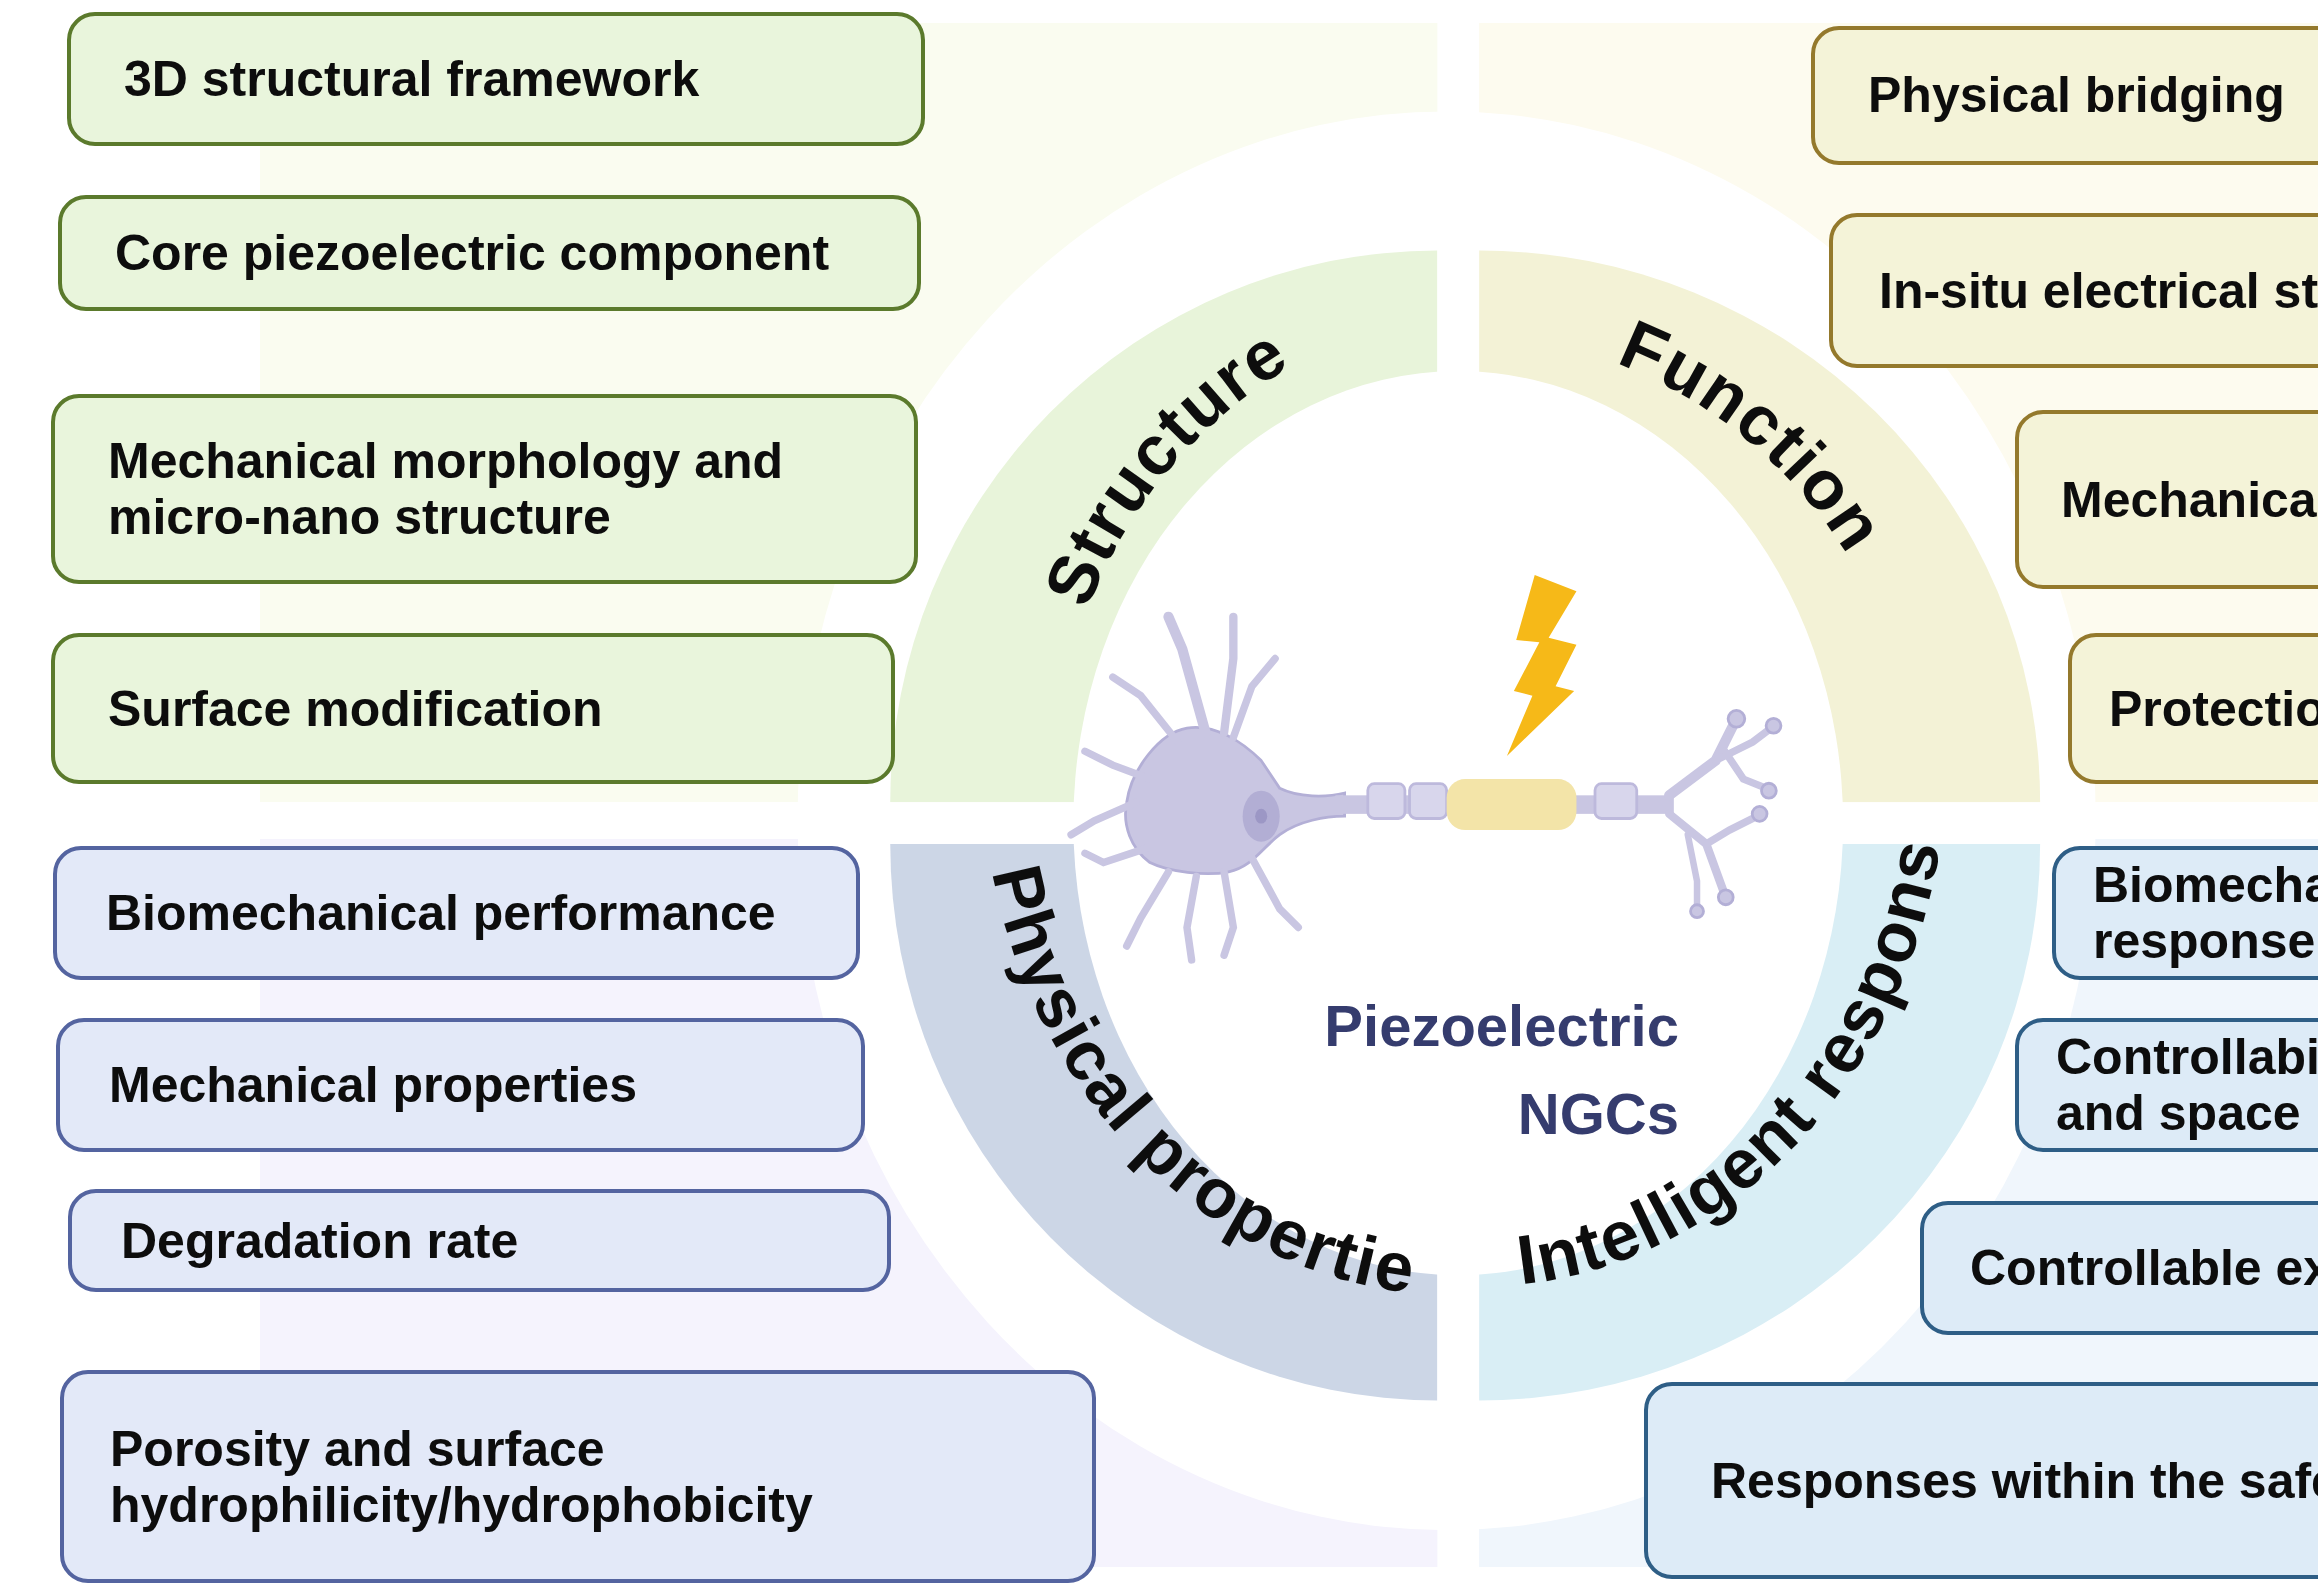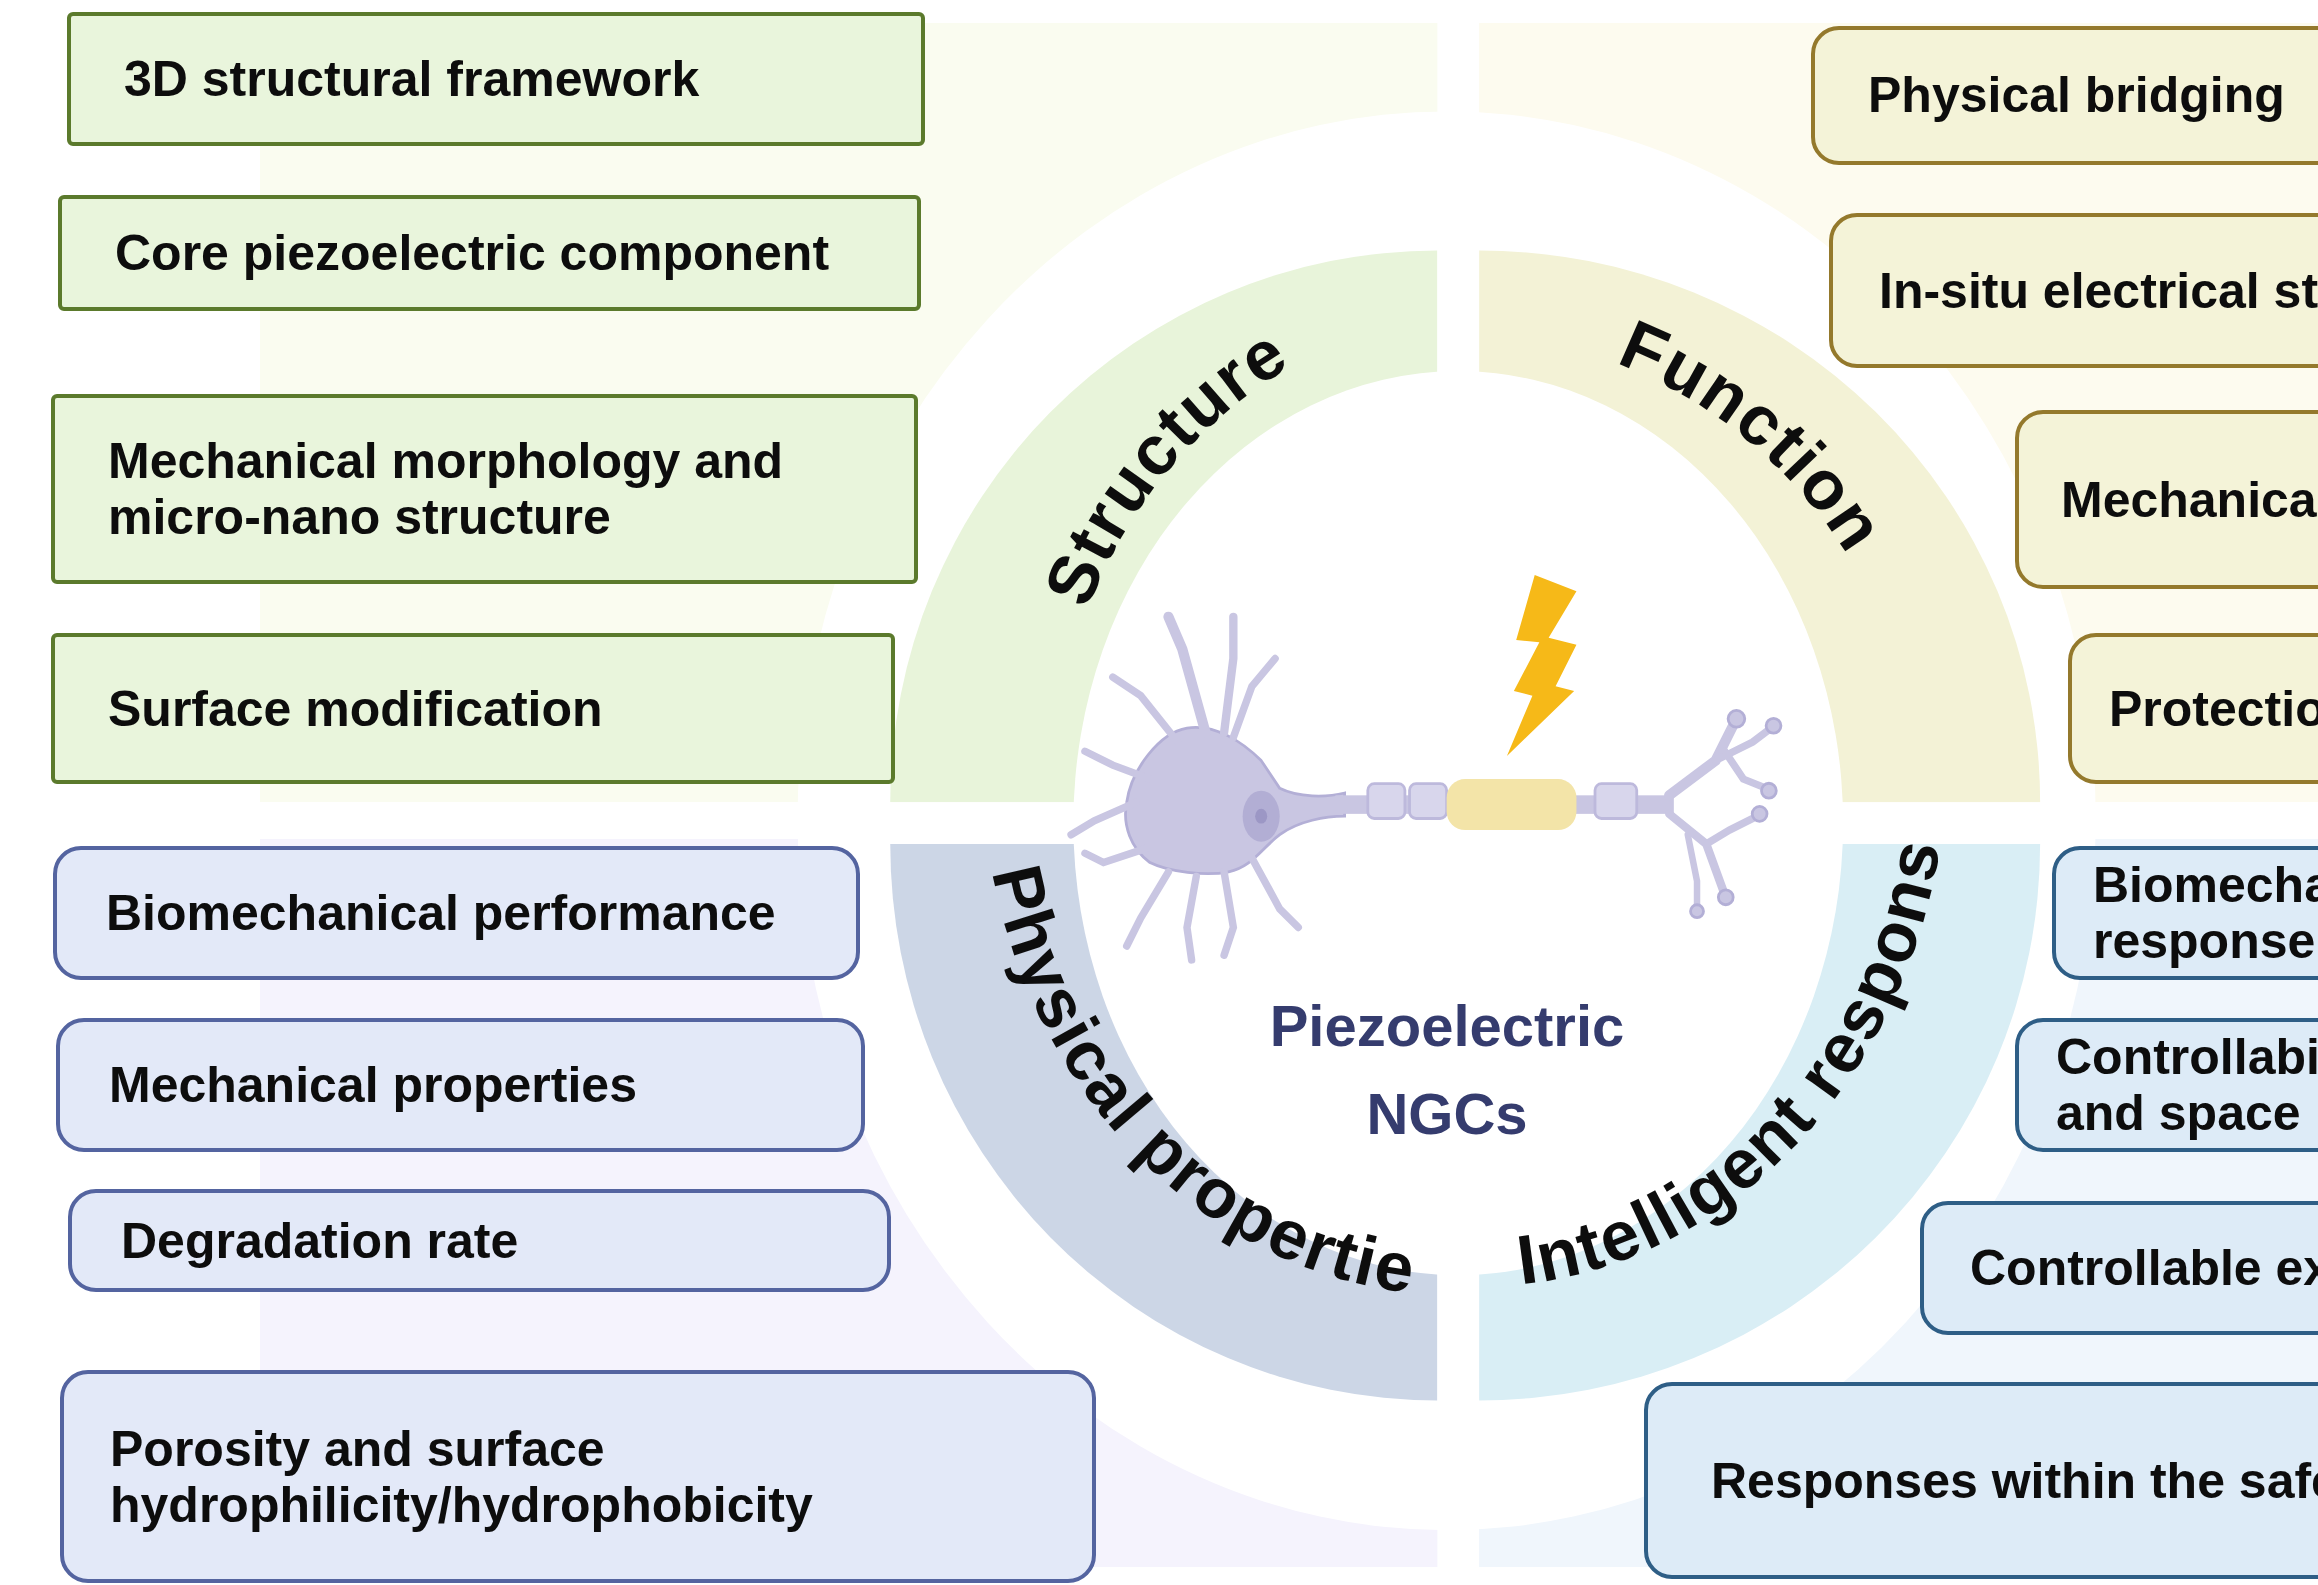--- a/index.html
+++ b/index.html
@@ -1,27 +1,27 @@
 <!DOCTYPE html>
 <html style="font-size:7.4px"><head>
 <meta charset="utf-8">
 <style>
   html,body{margin:0;padding:0;background:#ffffff;}
   body{width:2782px;height:1586px;position:relative;overflow:hidden;font-family:"Liberation Sans",sans-serif;}
   .bg{position:absolute;}
   .box{position:absolute;box-sizing:border-box;border-width:4.6px;border-style:solid;border-radius:28px;
        display:flex;align-items:center;font-weight:bold;color:#0d0d0d;font-size:50px;line-height:1.12;
        padding-left:46px;padding-right:18.5px;}
-  .green{background:#e9f5dc;border-color:#5b7a2c;border-radius:6px;}
+  .green{background:#e9f5dc;border-color:#5b7a2c;}
   .olive{background:#f4f3d8;border-color:#94792c;}
   .lav{background:#e3e9f8;border-color:#5464a0;}
   .blue{background:#ddebf7;border-color:#2e5e86;}
   svg.main{position:absolute;left:0;top:0;}
   .ring-label{font-family:"Liberation Sans",sans-serif;font-weight:bold;font-size:150px;fill:#0d0d0d;letter-spacing:4px;}
-  .center-title{position:absolute;left:1215px;width:464px;text-align:center;font-weight:bold;color:#353c6e;font-size:58px;}
+  .center-title{position:absolute;left:1215px;width:464px;text-align:right;font-weight:bold;color:#353c6e;font-size:58px;}
 </style>
 </head>
 <body>
 
 <div class="bg" style="left:260px;top:23px;width:1178px;height:779px;background:#fafcf0;"></div>
 <div class="bg" style="left:1456px;top:23px;width:1220px;height:779px;background:#fdfbef;"></div>
 <div class="bg" style="left:260px;top:839px;width:1178px;height:728px;background:#f5f3fd;"></div>
 <div class="bg" style="left:1456px;top:839px;width:1220px;height:728px;background:#f0f6fc;"></div>
 
 <svg class="main" width="2782" height="1586" viewBox="0 0 6000 3420">

